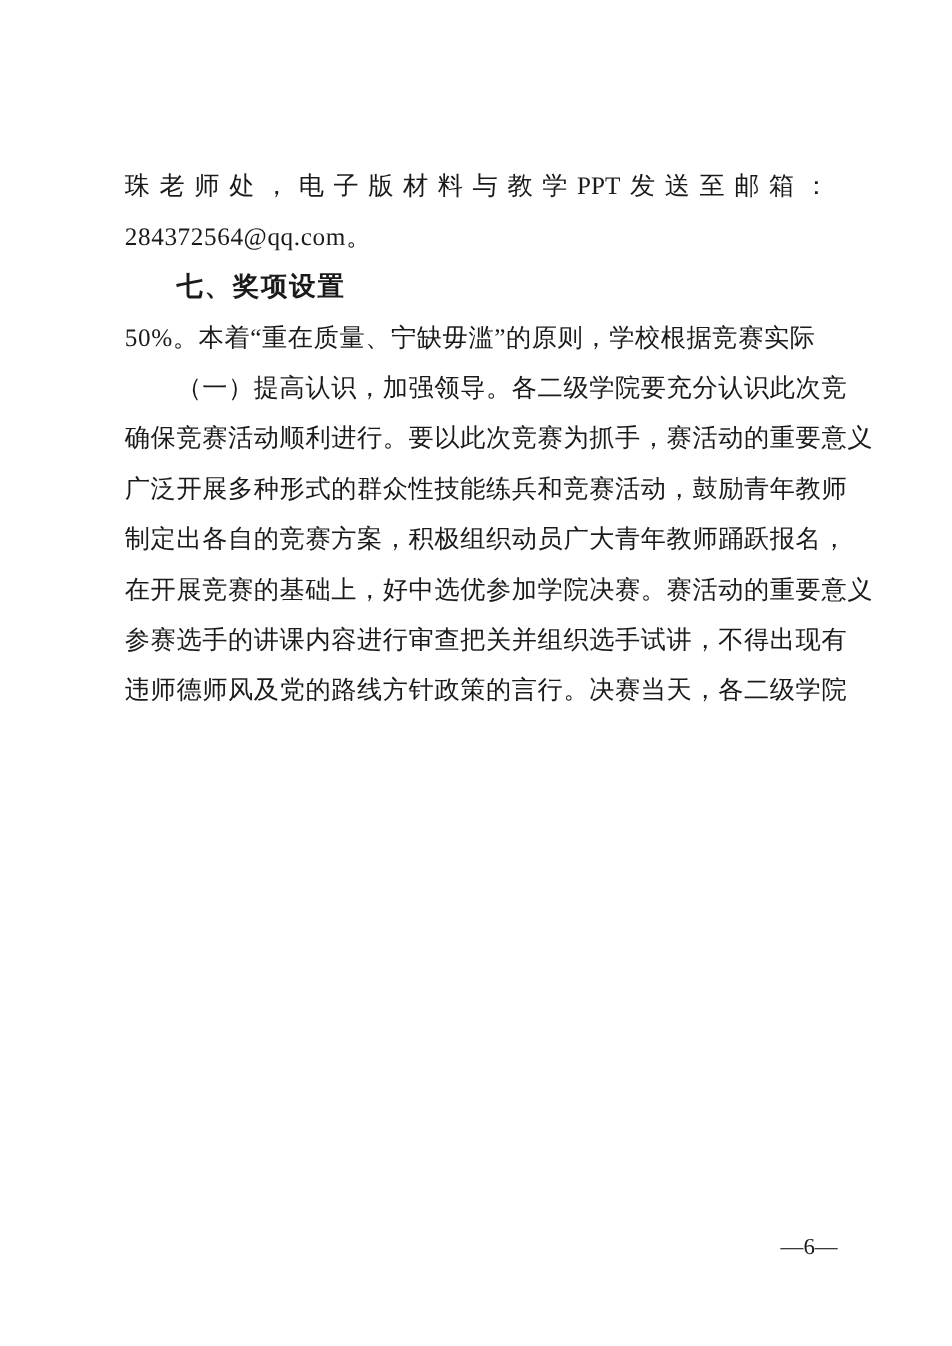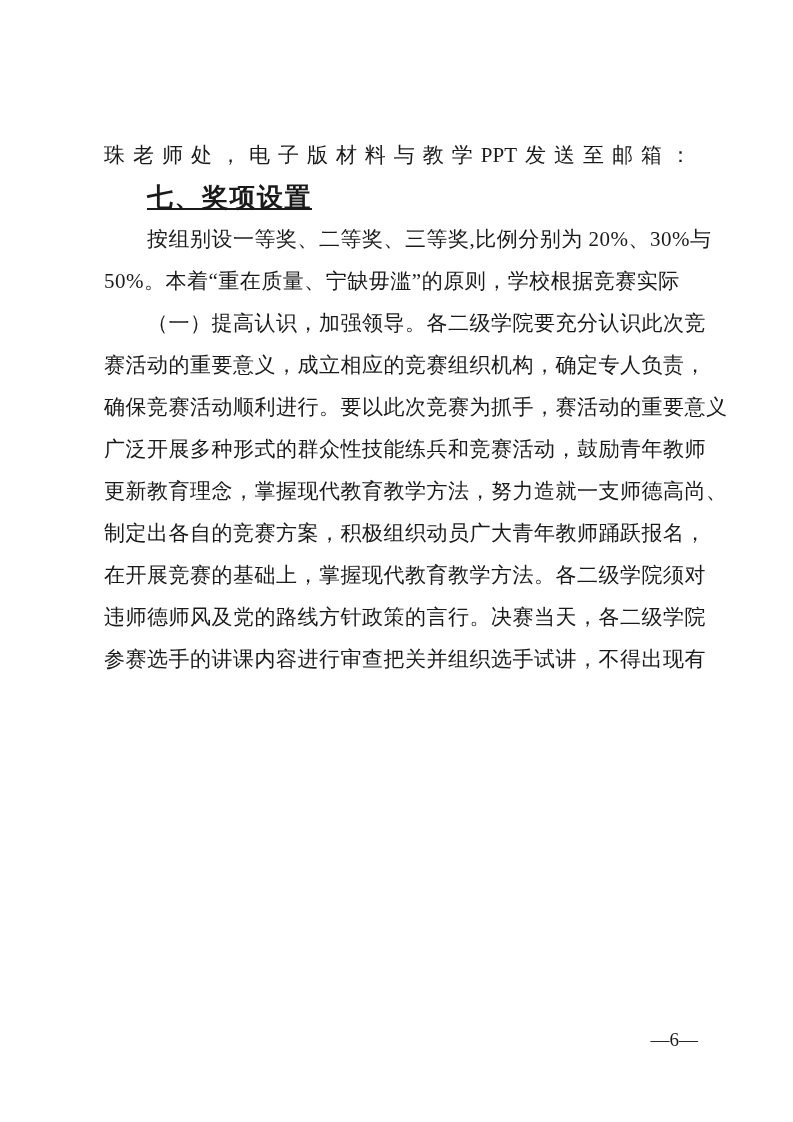--- a/index.html
+++ b/index.html
@@ -25,24 +25,23 @@
   .line {
     height: 42px;
     line-height: 42px;
     font-size: 21px;
     letter-spacing: 0.5px;
     white-space: pre;
   }
   .line.heading {
     font-family: "Liberation Sans", "DejaVu Sans", sans-serif;
     font-weight: 700;
-    font-size: 26px;
+    font-size: 22px;
     padding-left: 43px;
     letter-spacing: 1.5px;
-    text-decoration: underline;
   }
   .line.indent {
     padding-left: 43px;
   }
   .line.stretch {
     display: flex;
     justify-content: space-between;
     align-items: baseline;
     letter-spacing: 0;
   }
@@ -58,27 +57,25 @@
     font-size: 19px;
     color: #1a1a1a;
   }
 </style>
 </head>
 <body>
 
 <div class="page">
   <div class="text-block">
       <div class="line stretch"><span>珠</span><span>老</span><span>师</span><span>处</span><span>，</span><span>电</span><span>子</span><span>版</span><span>材</span><span>料</span><span>与</span><span>教</span><span>学</span><span>PPT</span><span>发</span><span>送</span><span>至</span><span>邮</span><span>箱</span><span>：</span></div>
+      <div class="line plain">284372564@qq.com。</div>
       <div class="line heading">七、奖项设置</div>
-      <div class="line indent">按组别设一等奖、二等奖、三等奖,比例分别为 20%、30%与</div>
       <div class="line plain">50%。本着“重在质量、宁缺毋滥”的原则，学校根据竞赛实际</div>
       <div class="line indent">（一）提高认识，加强领导。各二级学院要充分认识此次竞</div>
-      <div class="line plain">赛活动的重要意义，成立相应的竞赛组织机构，确定专人负责，</div>
       <div class="line plain">确保竞赛活动顺利进行。要以此次竞赛为抓手，赛活动的重要意义</div>
       <div class="line plain">广泛开展多种形式的群众性技能练兵和竞赛活动，鼓励青年教师</div>
-      <div class="line plain">更新教育理念，掌握现代教育教学方法，努力造就一支师德高尚、</div>
       <div class="line plain">制定出各自的竞赛方案，积极组织动员广大青年教师踊跃报名，</div>
-      <div class="line plain">在开展竞赛的基础上，掌握现代教育教学方法。各二级学院须对</div>
+      <div class="line plain">在开展竞赛的基础上，好中选优参加学院决赛。赛活动的重要意义</div>
+      <div class="line plain">参赛选手的讲课内容进行审查把关并组织选手试讲，不得出现有</div>
       <div class="line plain">违师德师风及党的路线方针政策的言行。决赛当天，各二级学院</div>
-      <div class="line plain">参赛选手的讲课内容进行审查把关并组织选手试讲，不得出现有</div>
     </div>
   <div class="page-number">—6—</div>
 </div>
 
 </body></html>

